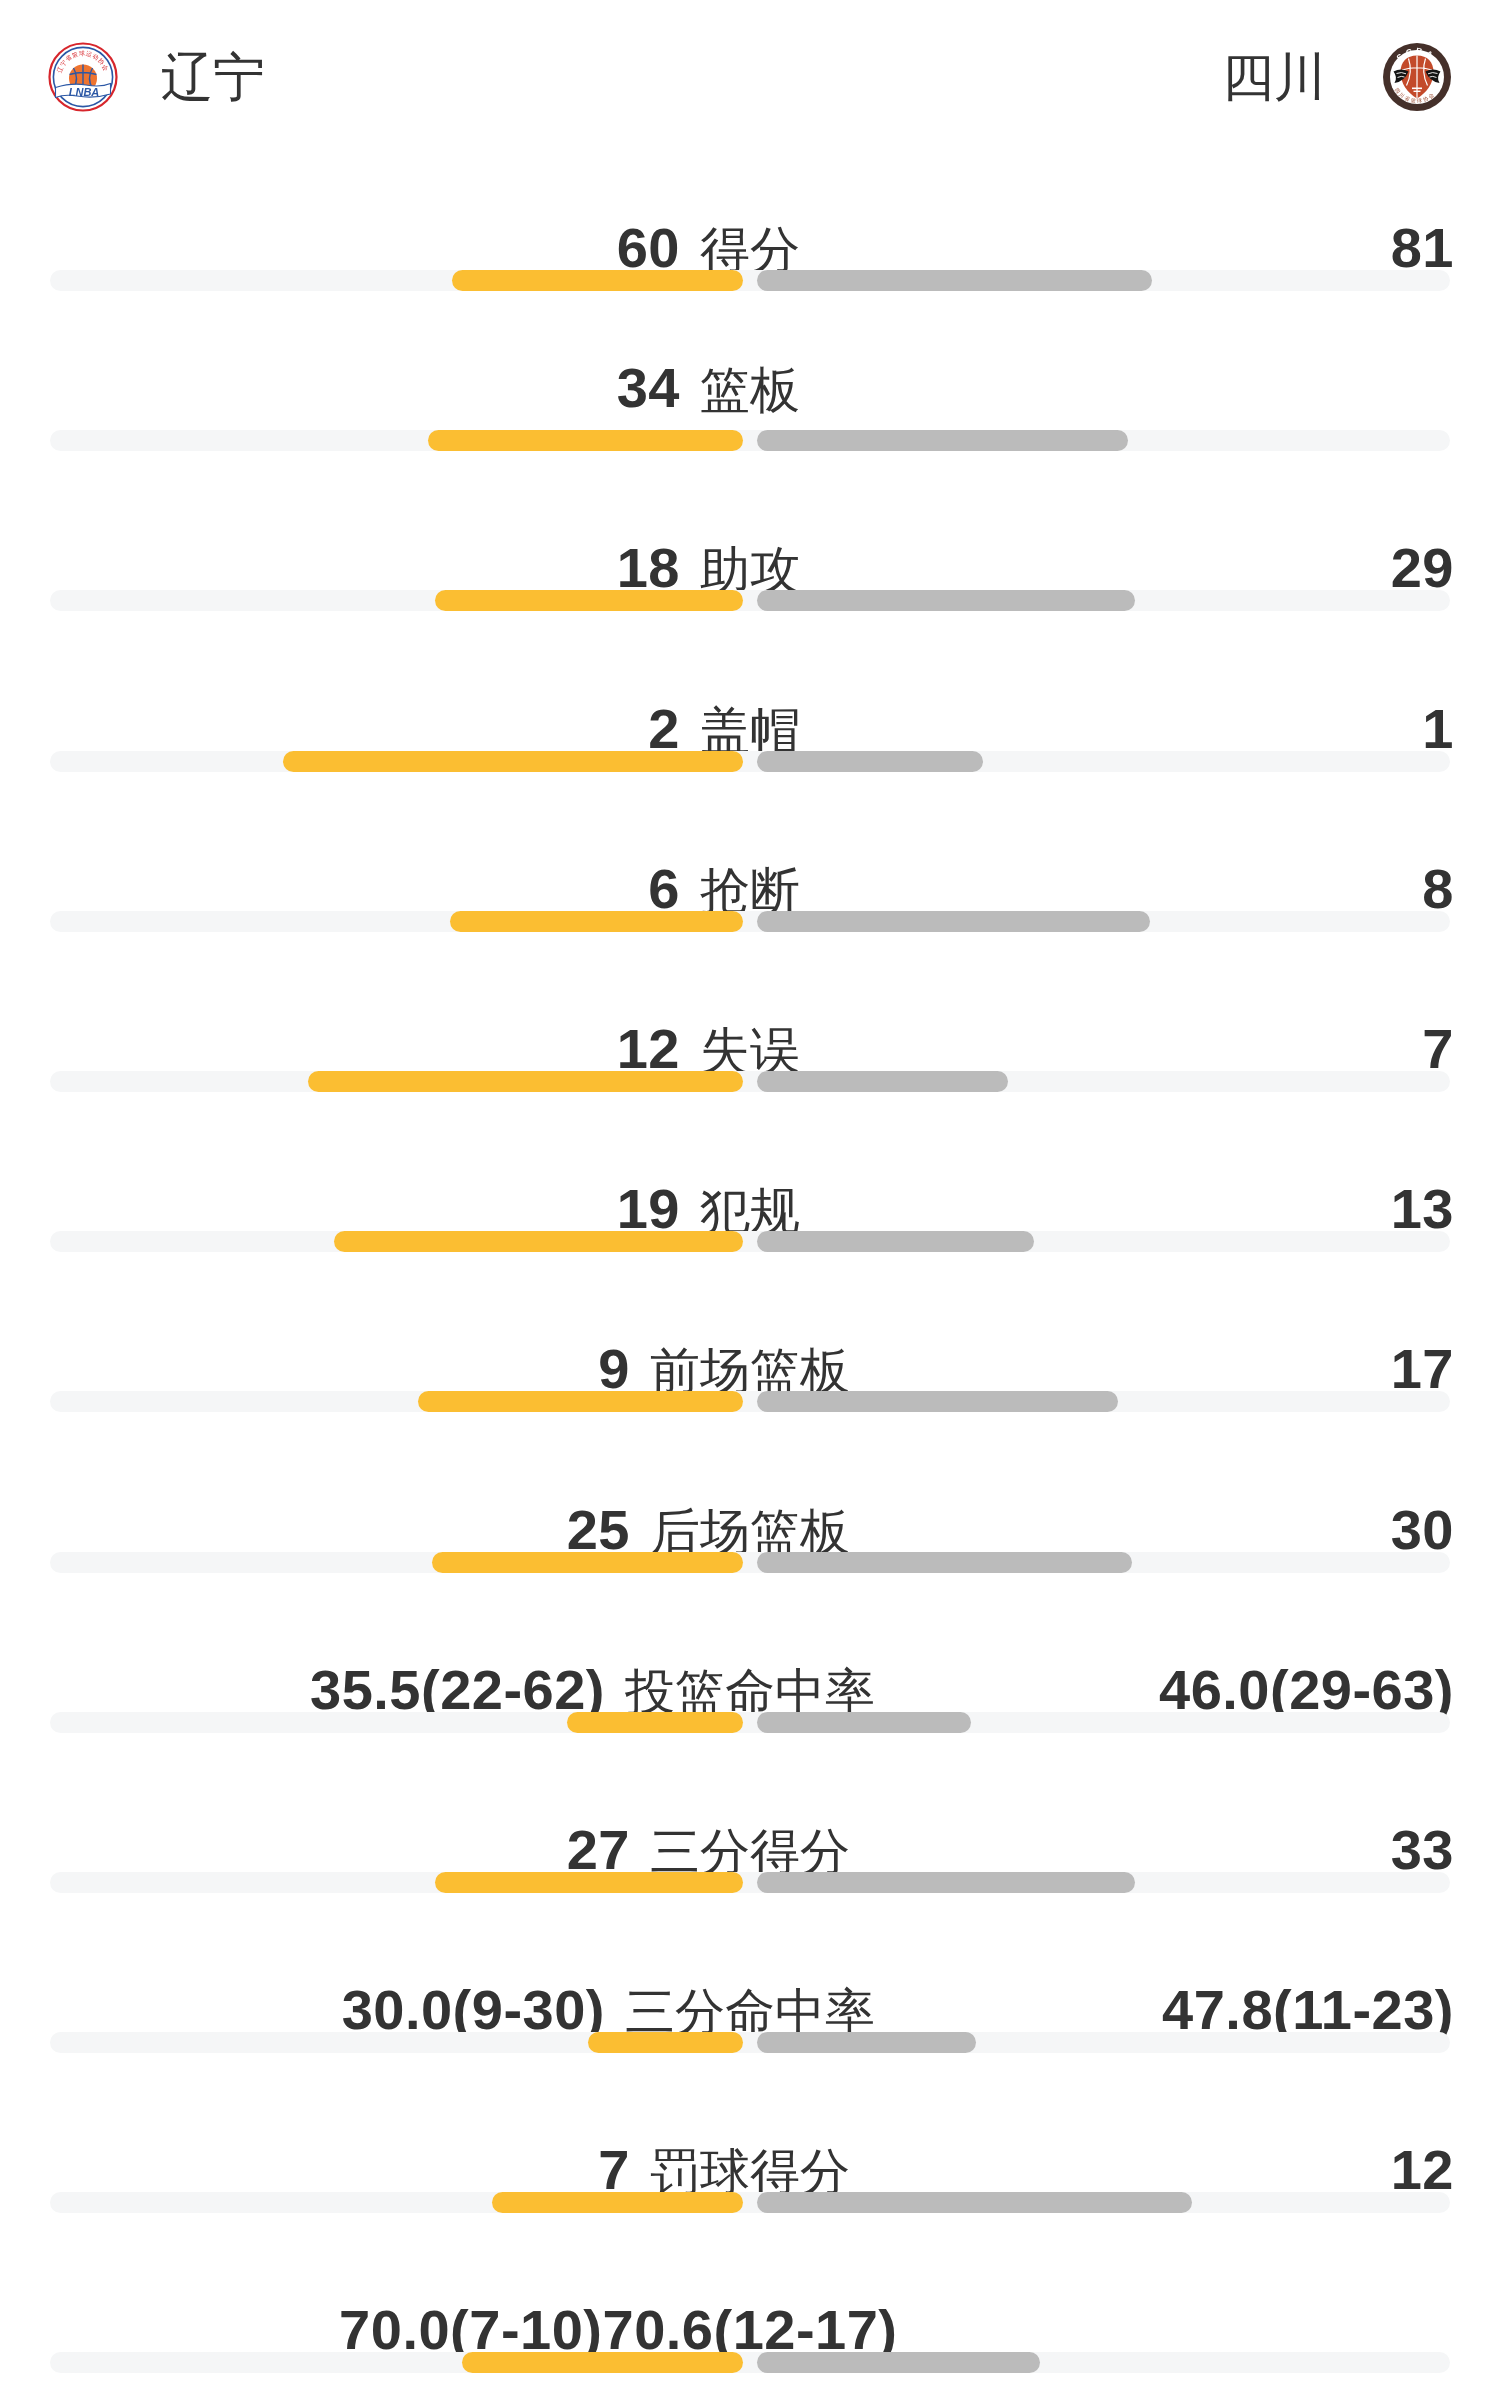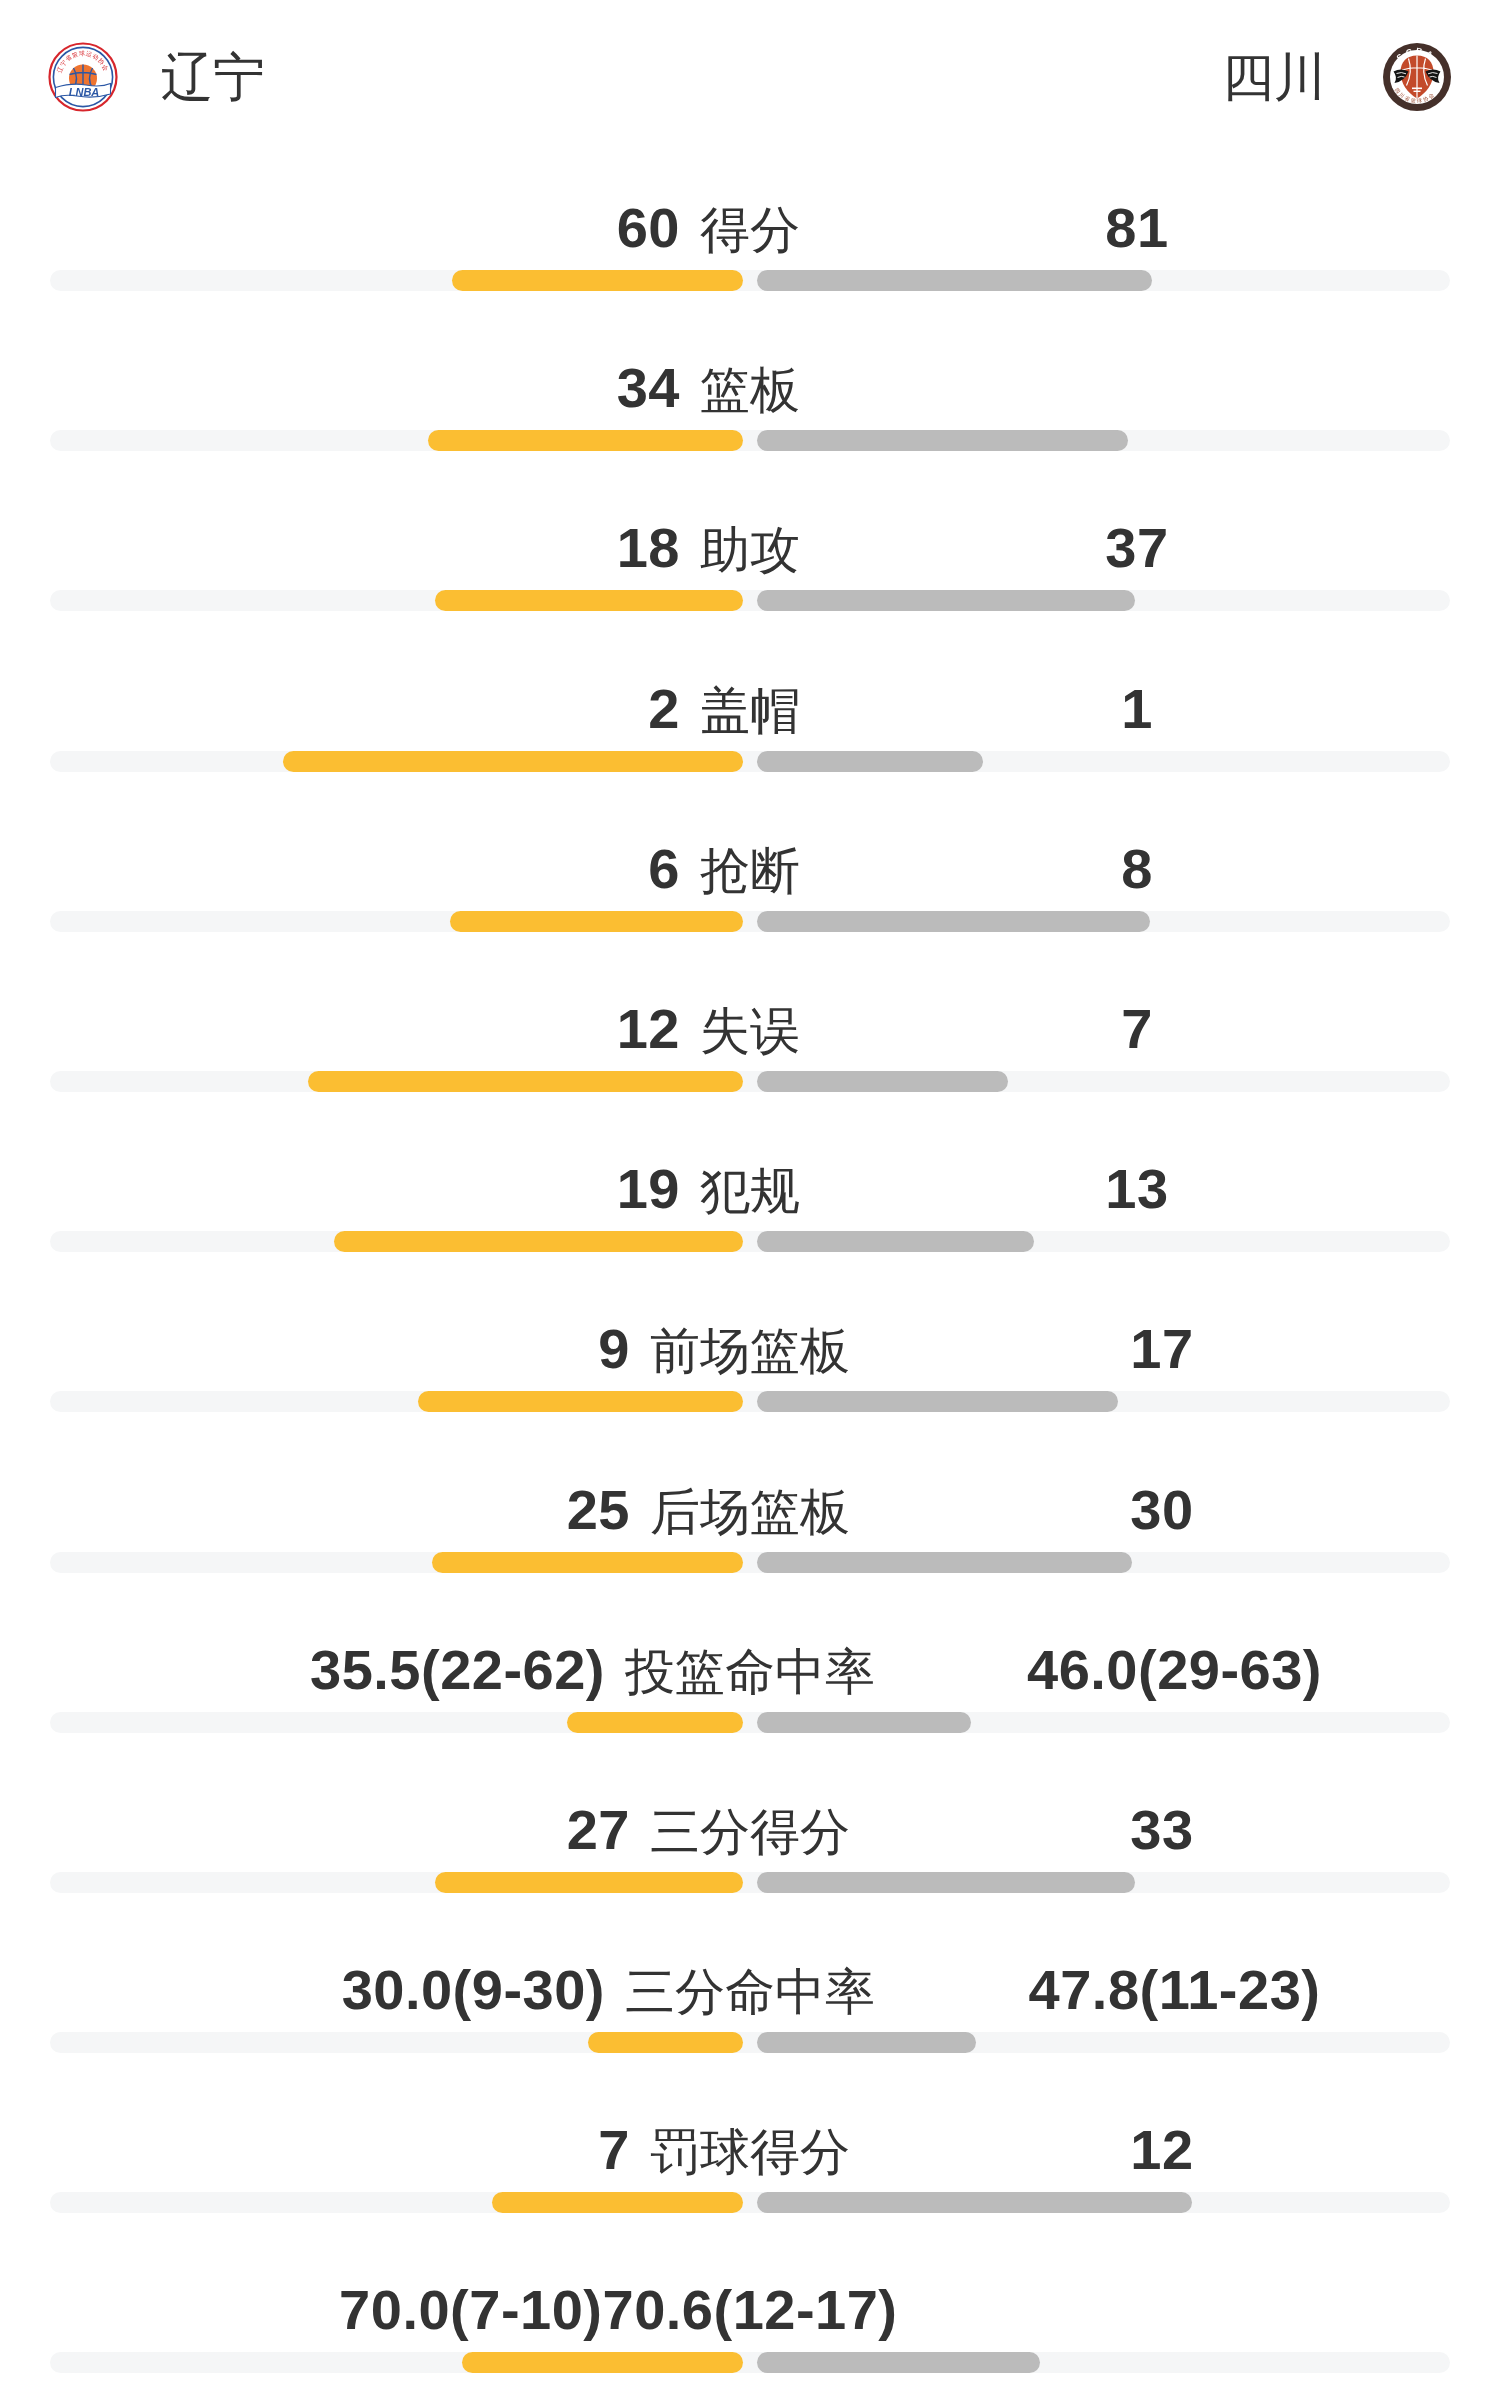--- a/index.html
+++ b/index.html
@@ -26,21 +26,21 @@
   .row{position:relative;height:160.2px;box-sizing:border-box;}
   .vals{
     display:grid;grid-template-columns:1fr auto 1fr;align-items:baseline;
     padding:0 46px;line-height:56px;
   }
   .val{
     font-size:56px;font-weight:700;letter-spacing:0.5px;
     color:var(--c-text,#333333);white-space:nowrap;
   }
   .val.left{text-align:right;}
-  .val.right{text-align:center;}
+  .val.right{text-align:right;margin-top:20px;}
   .stat-label{
     font-size:50px;font-weight:500;text-align:left;
     color:var(--c-text,#333333);white-space:nowrap;padding:0 20px;
   }
   .track{
     position:absolute;top:70px;left:50px;right:50px;height:21px;
     background:var(--c-track,#F5F6F7);border-radius:11px;
   }
   .bar{position:absolute;top:0;height:21px;border-radius:11px;}
   .bar.left{right:calc(50% + 7px);background:var(--c-left,#FBBE32);}
@@ -118,21 +118,21 @@
     <div class="track">
       <div class="bar left" style="width: calc(22.973% - 7px);"></div>
       <div class="bar right" style="width: calc(27.027% - 7px);"></div>
     </div>
   </div>
 
   <div class="row">
     <div class="vals">
       <span class="val left">18</span>
       <span class="stat-label">助攻</span>
-      <span class="val right">37</span>
+      <span class="val right">29</span>
     </div>
     <div class="track">
       <div class="bar left" style="width: calc(22.5% - 7px);"></div>
       <div class="bar right" style="width: calc(27.5% - 7px);"></div>
     </div>
   </div>
 
   <div class="row">
     <div class="vals">
       <span class="val left">2</span>

